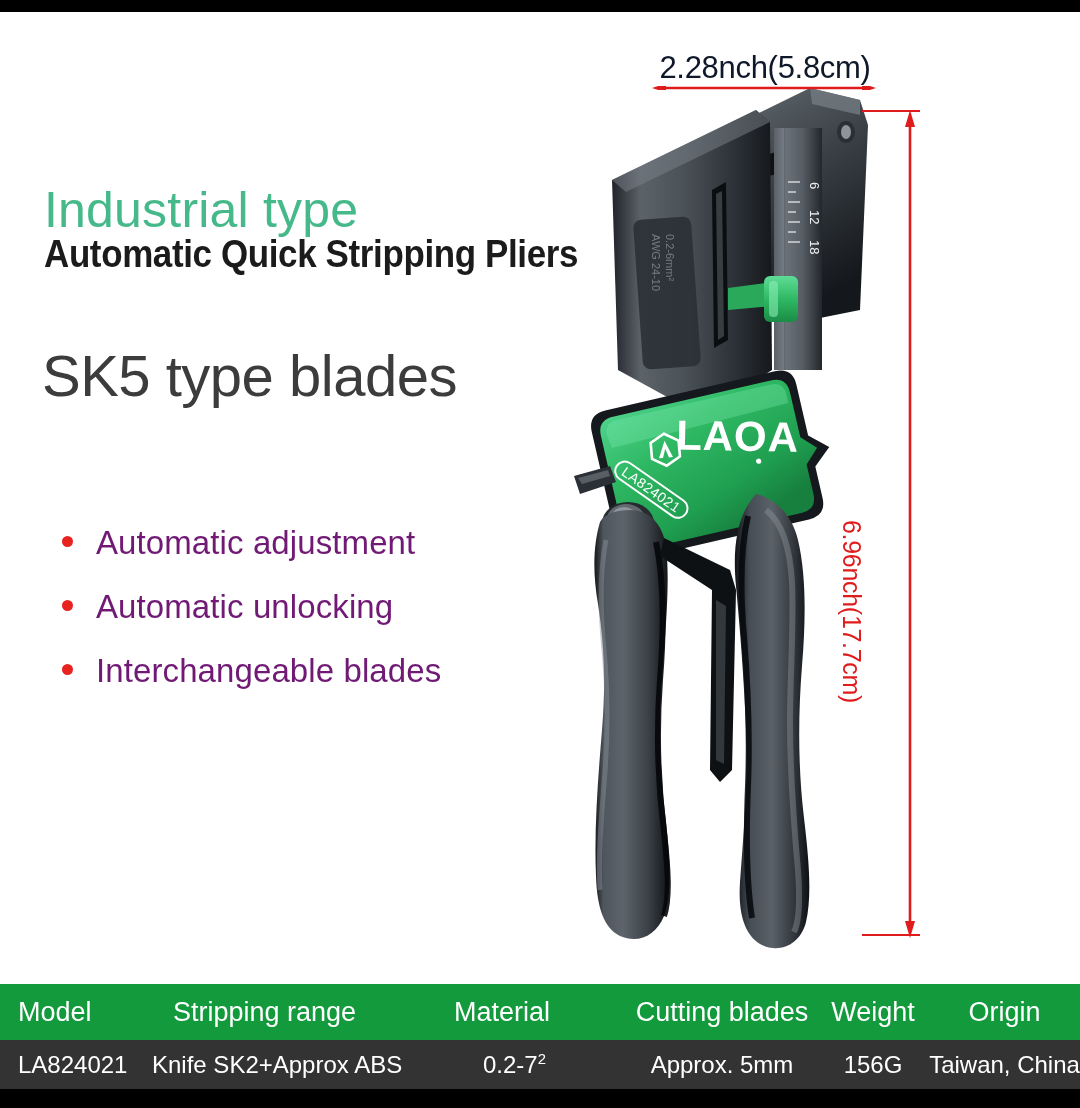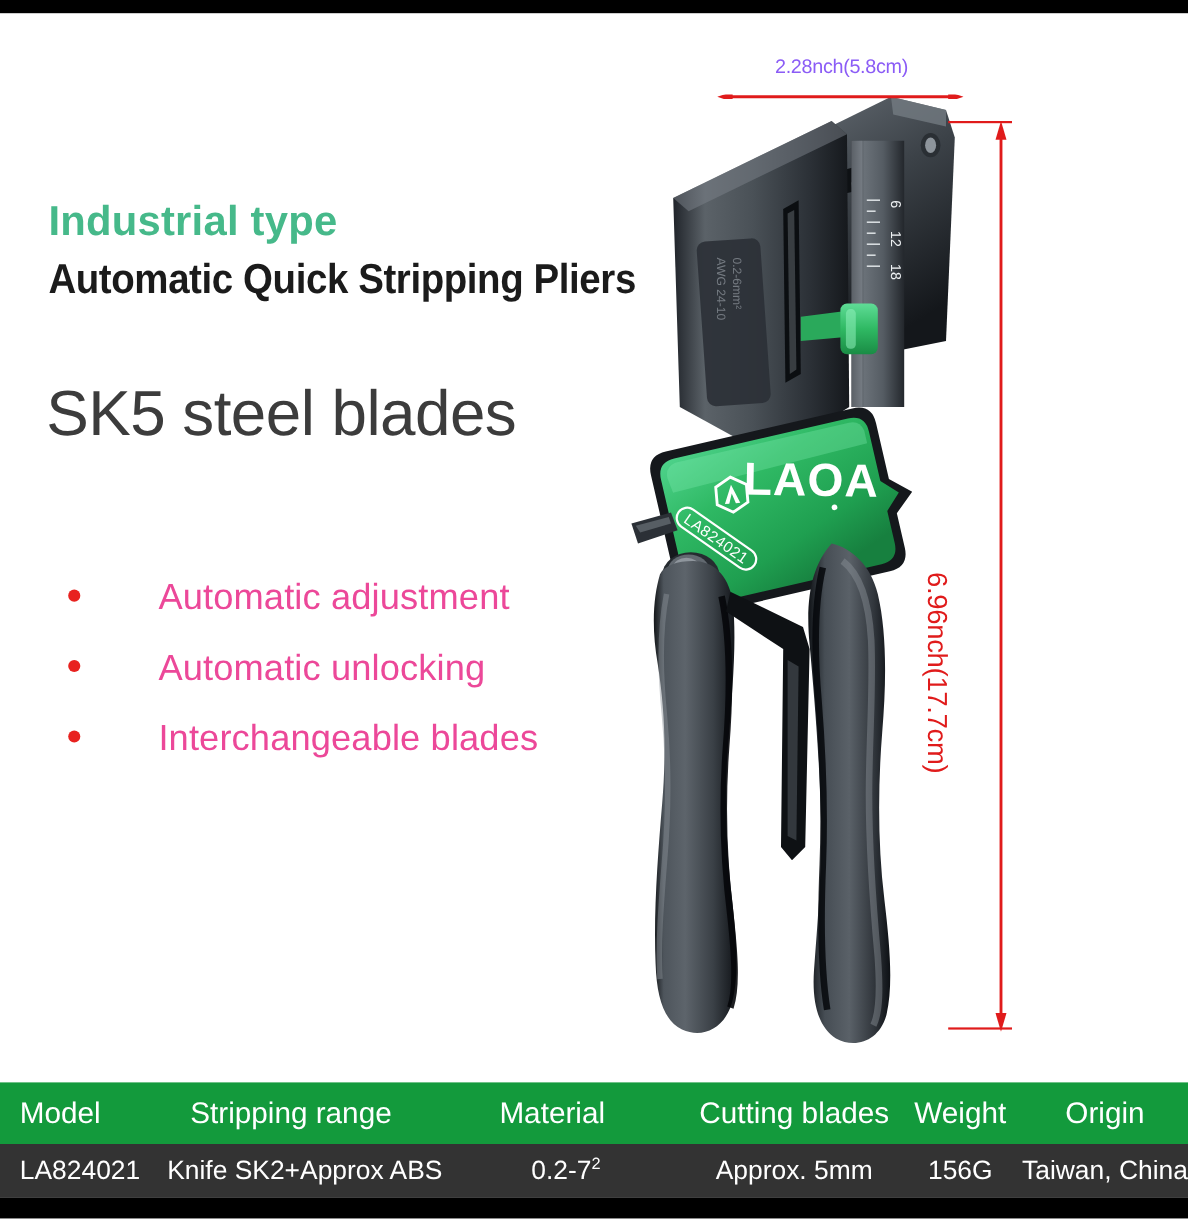--- a/index.html
+++ b/index.html
@@ -31,22 +31,22 @@
     position: absolute;
     left: 0; top: 1089px;
     width: 1080px; height: 19px;
     background: #000000;
   }
 
   
   .eyebrow {
     position: absolute;
     left: 44px; top: 181px;
-    font-size: 38px;
-    font-weight: 700;
+    font-size: 50px;
+    font-weight: 400;
     color: #46b98a;
     letter-spacing: 0.2px;
     white-space: nowrap;
   }
   .headline {
     position: absolute;
     left: 44px; top: 233px;
     font-size: 38px;
     font-weight: 700;
     color: #1b1b1b;
@@ -80,34 +80,33 @@
     border-radius: 50%;
     background: #e8221f;
     flex: 0 0 auto;
     margin-right: 23px;
     position: relative;
     top: -7px;
   }
   .feature-text {
     font-size: 33px;
     font-weight: 400;
-    color: #ec4899;
+    color: #701a75;
     white-space: nowrap;
     letter-spacing: 0.1px;
-    margin-left: 48px;
   }
 
   
   .dim-h-label {
     position: absolute;
     left: 652px; top: 50px;
     width: 226px;
     text-align: center;
-    font-size: 18px;
-    color: #8b5cf6;
+    font-size: 31px;
+    color: #0f172a;
     white-space: nowrap;
     letter-spacing: -0.3px;
   }
   .dim-h-line {
     position: absolute;
     left: 652px; top: 86px;
     width: 224px; height: 4px;
   }
   .dim-v-label {
     position: absolute;
@@ -184,21 +183,21 @@
 </style>
 </head>
 <body>
 
 <div id="page">
 
   <div class="bar-top"></div>
 
   <div class="eyebrow">Industrial type</div>
   <div class="headline">Automatic Quick Stripping Pliers</div>
-  <div class="subhead">SK5 steel blades</div>
+  <div class="subhead">SK5 type blades</div>
 
   <div class="features">
     <div class="feature">
       <span class="bullet"></span>
       <span class="feature-text">Automatic adjustment</span>
     </div>
     <div class="feature">
       <span class="bullet"></span>
       <span class="feature-text">Automatic unlocking</span>
     </div>

